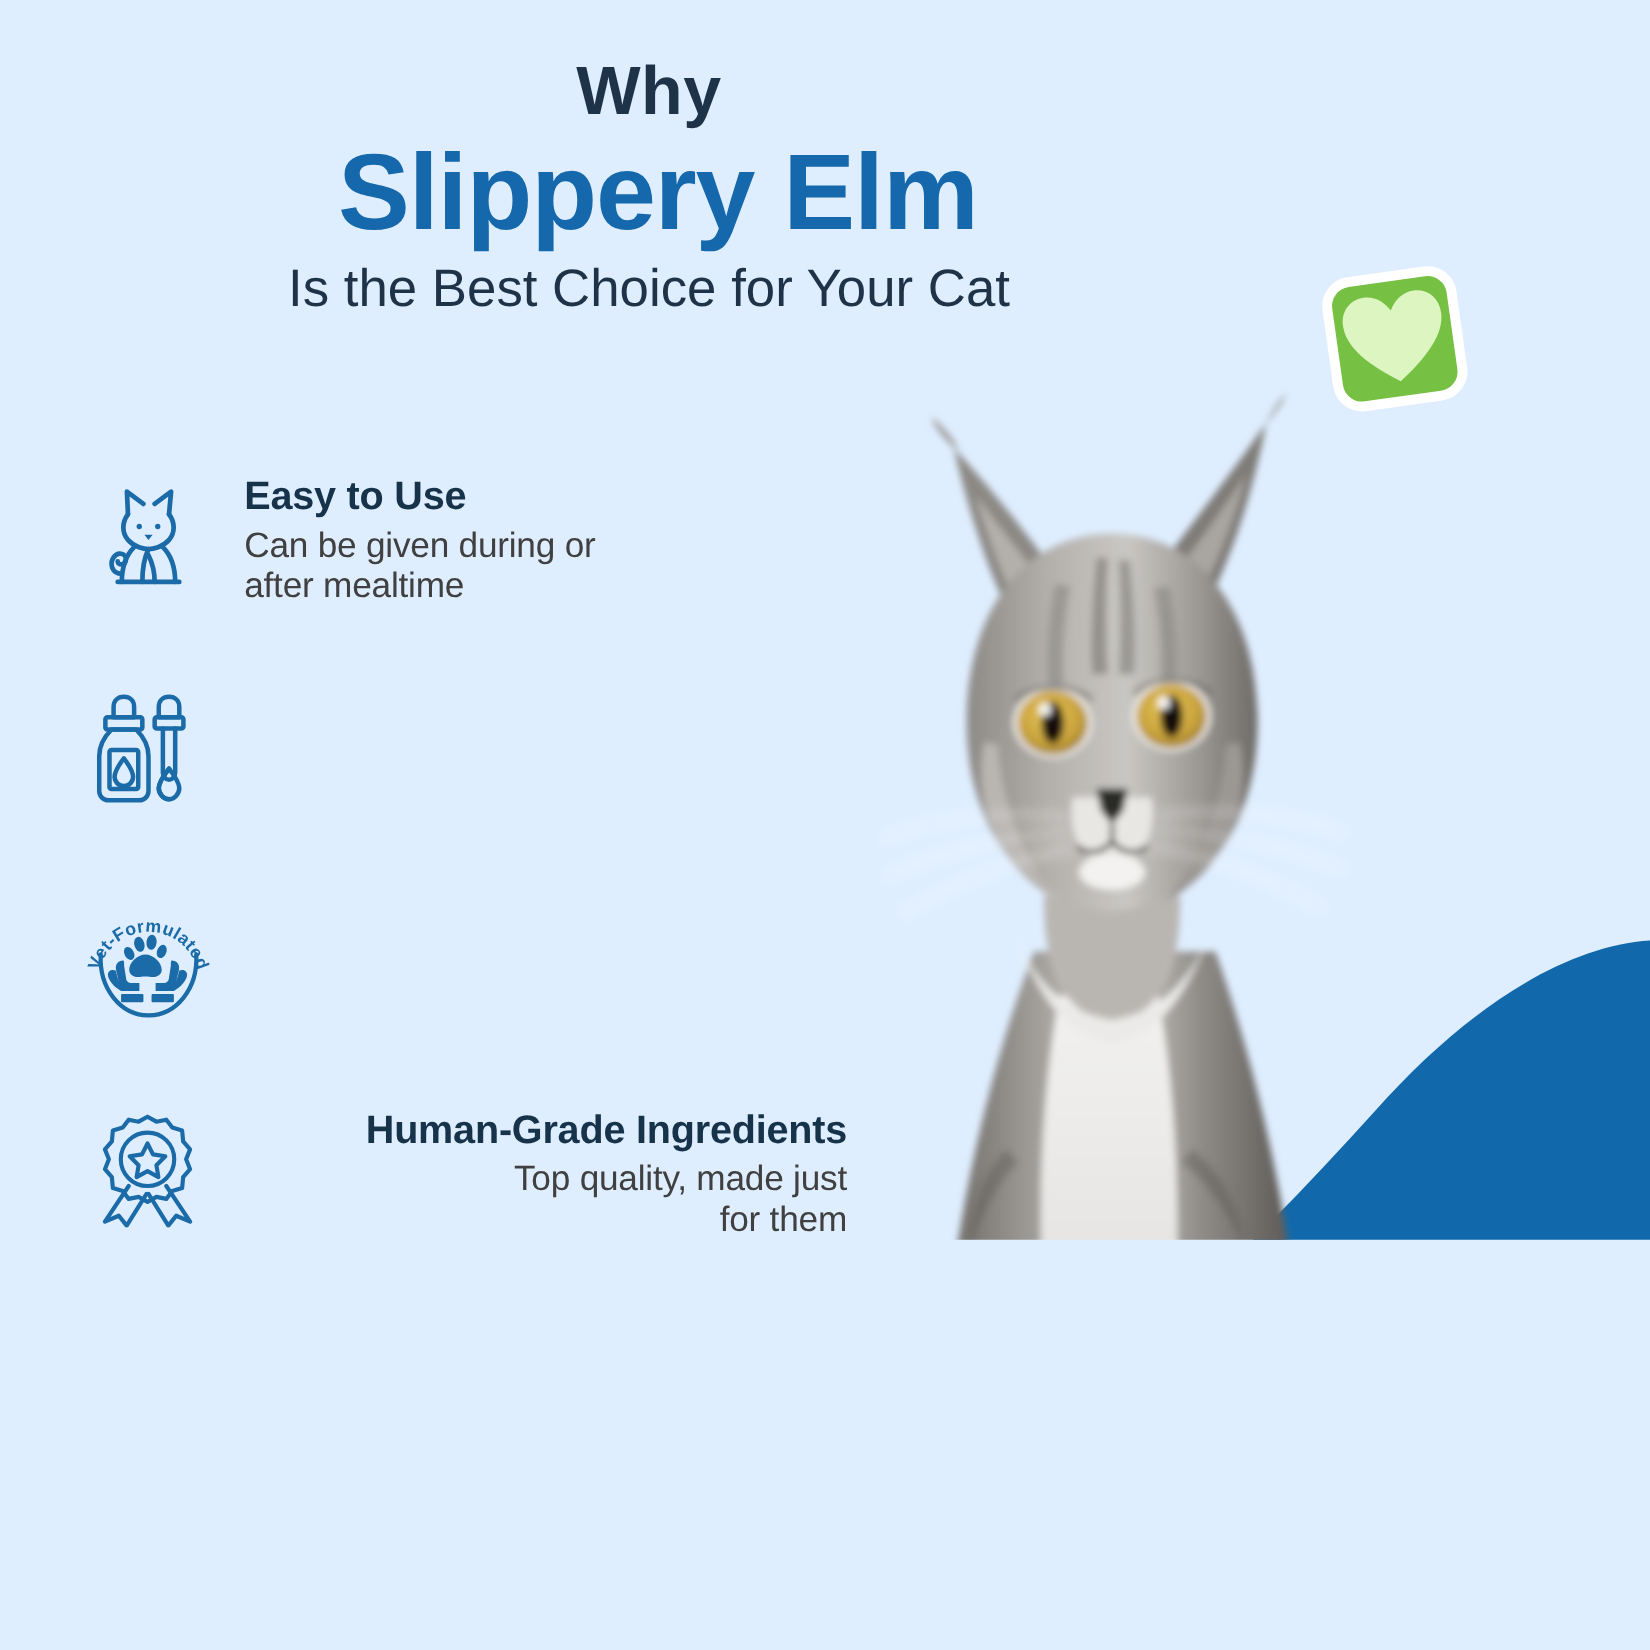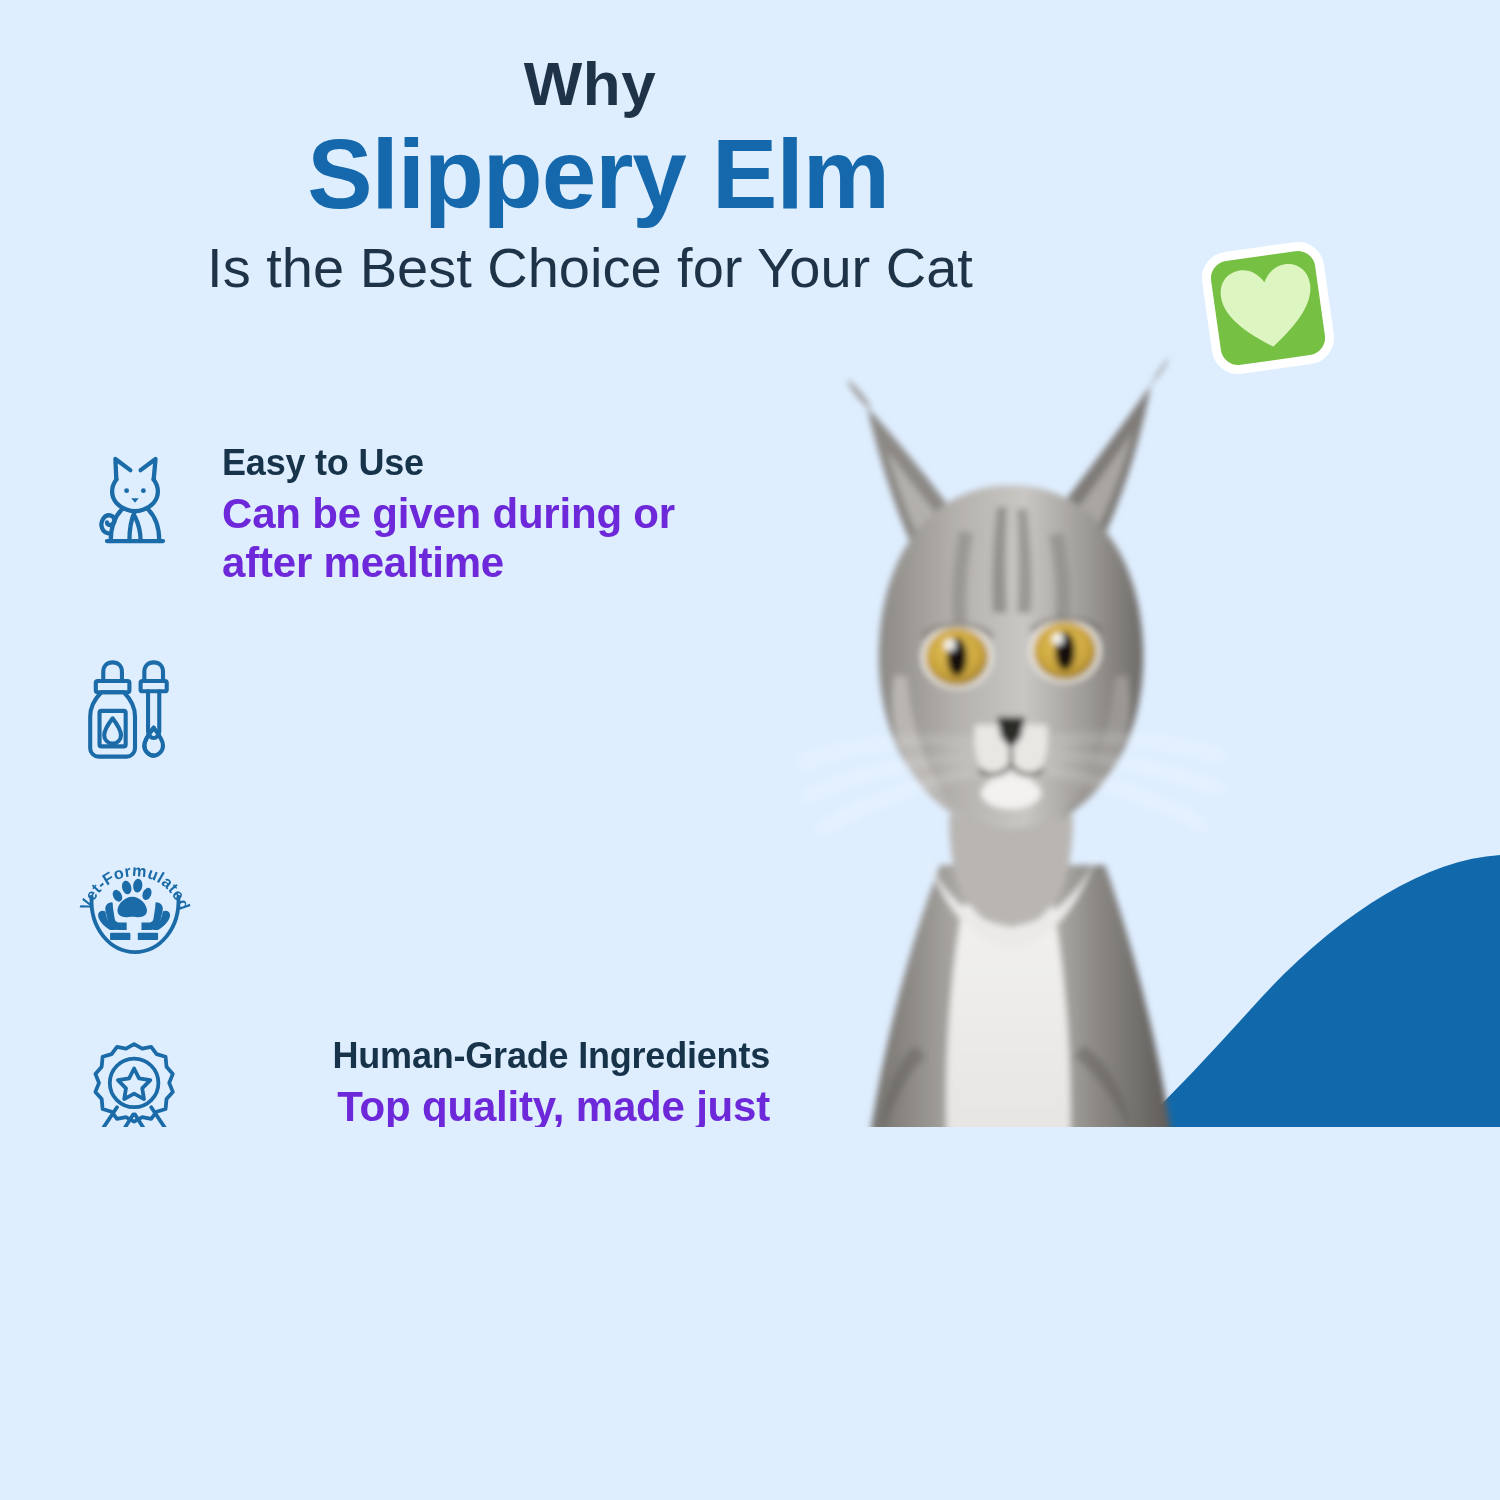--- a/index.html
+++ b/index.html
@@ -51,40 +51,40 @@
     font-size:98px;
     font-weight:700;
     color:#1568ab;
     letter-spacing:-1px;
     line-height:1.18;
     margin-top:2px;
     margin-left:16px;
   }
   .headline .sub{
     display:block;
-    font-size:56px;
+    font-size:48px;
     font-weight:400;
     color:#1e3347;
     line-height:1.1;
     margin-top:4px;
     text-align:center;
   }
 
   
   .heart-badge{
     position:absolute;
     left:1203px;top:243px;
     width:130px;height:130px;
     transform:rotate(-8deg);
   }
 
   
   .features{
     position:absolute;
-    left:70px;top:440px;
+    left:70px;top:428px;
     width:700px;
   }
   .feature{
     position:relative;
     display:flex;
     align-items:flex-start;
     margin-bottom:62px;
     min-height:120px;
   }
   .feature:last-child{margin-bottom:0;text-align:right;}
@@ -106,23 +106,23 @@
     display:block;
     font-size:36px;
     font-weight:700;
     color:#16334a;
     line-height:1.14;
     letter-spacing:-.2px;
     margin:0 0 6px 0;
   }
   .feature-desc{
     display:block;
-    font-size:42px;
-    font-weight:700;
-    color:#6d28d9;
+    font-size:32px;
+    font-weight:400;
+    color:#404040;
     line-height:1.17;
     letter-spacing:-.2px;
     white-space:pre-line;
   }
 </style>
 </head>
 <body>
 
 <div id="page">
 

